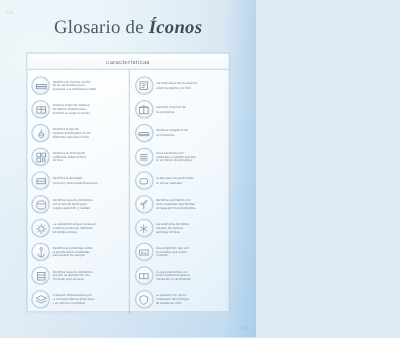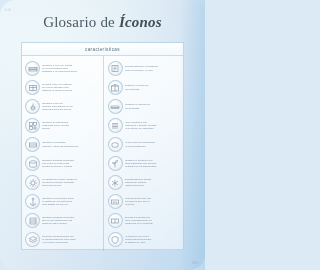--- a/index.html
+++ b/index.html
@@ -6,21 +6,20 @@
   body{
     width:205px;height:270px;overflow:hidden;
     font-family:"Liberation Sans",sans-serif;
     background:#dbeaf4;
   }
   #page{
     position:relative;width:205px;height:270px;
     background:
       radial-gradient(ellipse 120% 80% at 18% 18%, #eef7fa 0%, rgba(238,247,250,0) 60%),
       linear-gradient(115deg,#e9f4f7 0%,#e3eff7 28%,#dce9f4 50%,#cfe2f2 74%,#bcd8ee 100%);
-    border-radius: 15px;
   }
   #page:after{
     content:"";position:absolute;right:0;top:0;width:26px;height:270px;
     background:linear-gradient(90deg,rgba(160,200,230,0) 0%,rgba(150,195,228,.45) 100%);
     pointer-events:none;
   }
   .corner-mark{
     position:absolute;left:5px;top:6px;width:8px;height:7px;
     font-size:4px;line-height:7px;color:#b9cfdf;letter-spacing:.2px;
   }

